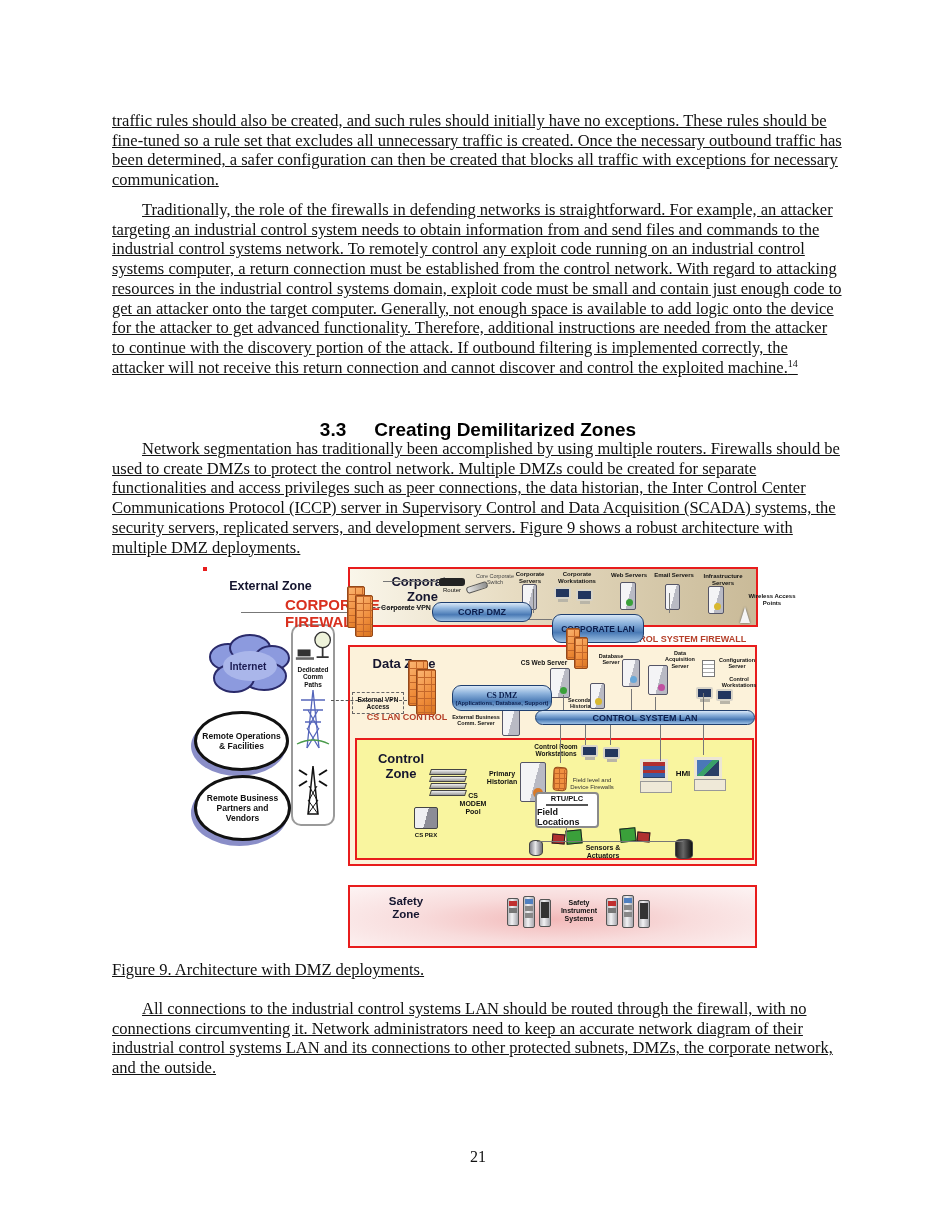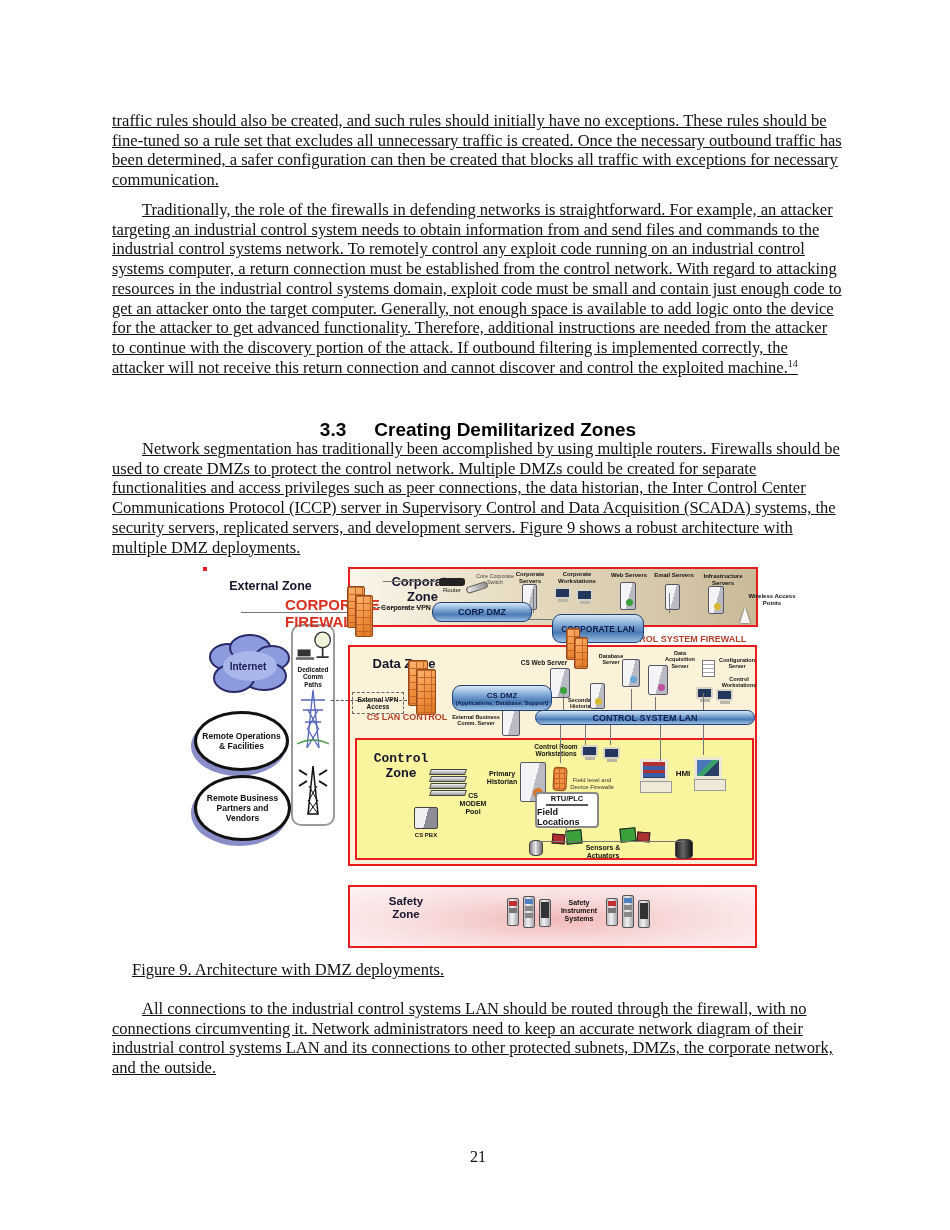--- a/index.html
+++ b/index.html
@@ -6,21 +6,21 @@
   body{width:950px;height:1230px;background:#fff;position:relative;
        font-family:"Liberation Serif",serif;color:#111;}
   .txt{position:absolute;left:112px;width:732px;font-size:16.5px;line-height:19.7px;margin:0;text-align:left;text-decoration:underline;}
   .indent{text-indent:30px;}
   sup{font-size:10px;vertical-align:super;line-height:0;}
   #p1{top:111px;}
   #p2{top:200px;}
   #heading{position:absolute;left:112px;top:403px;width:732px;display:flex;justify-content:center;gap:28px;
            font-family:"Liberation Sans",sans-serif;font-weight:bold;font-size:19px;color:#000;}
   #p3{top:439px;}
-  #caption{top:960px;margin-left:20px;}
+  #caption{top:960px;}
   #p4{top:999px;}
   #pageno{position:absolute;left:112px;top:1148px;width:732px;text-align:center;font-size:16px;}
 
   
   #figure{position:absolute;left:203px;top:567px;width:557px;height:385px;
           font-family:"Liberation Sans",sans-serif;color:#111;}
   #figure *{box-sizing:border-box;}
   .abs{position:absolute;}
   .zone{position:absolute;border:2px solid #e81c1c;}
   .ztitle{font-weight:bold;color:#15152e;text-align:center;line-height:1.12;}
@@ -240,21 +240,21 @@
     <div class="ztitle abs" style="left:14px;top:10px;width:80px;font-size:13px;">Data Zone</div>
     <div class="abs" style="left:2px;top:45px;width:52px;height:22px;border:1px dashed #666;display:flex;align-items:center;justify-content:center;">
       <span class="lbl" style="position:static;font-size:6.5px;">External VPN Access</span>
     </div>
     <div class="fw" style="left:66px;top:22px;">
       <span class="fwp back" style="width:20px;height:46px;"></span>
       <span class="fwp front" style="width:20px;height:46px;"></span>
     </div>
     <div class="fwlbl" style="left:12px;top:66px;width:90px;font-size:9px;">CS LAN CONTROL</div>
     <div class="pill" style="left:102px;top:38px;width:100px;height:26px;">
-      <span style="font-size:8px;">CS DMZ</span>
+      <span style="font-size:8px;font-family:Liberation Serif, serif;">CS DMZ</span>
       <span style="font-size:5.8px;">(Applications, Database, Support)</span>
     </div>
     <div class="lbl" style="left:168px;top:12px;width:52px;font-size:6.5px;">CS Web Server</div>
     <div class="srv" style="left:200px;top:21px;width:20px;height:30px;">
         <span class="dot" style="background:#3aa03a;"></span>
       </div>
     <div class="lbl" style="left:214px;top:50px;width:36px;font-size:5.5px;">Secondary Historian</div>
     <div class="srv" style="left:240px;top:36px;width:15px;height:26px;">
         <span class="dot" style="background:#d8b830;"></span>
       </div>
@@ -277,21 +277,21 @@
         <div class="scr"></div>
         <div class="std"></div>
       </div>
     <div class="lbl" style="left:102px;top:67px;width:48px;font-size:5.5px;">External Business Comm. Server</div>
     <div class="srv" style="left:152px;top:55px;width:18px;height:34px;"></div>
     <div class="pill" style="left:185px;top:63px;width:220px;height:15px;">
       <span style="font-size:9px;">CONTROL SYSTEM LAN</span>
     </div>
 
     <div id="ctrl-zone" class="zone" style="left:5px;top:91px;">
-      <div class="ztitle abs" style="left:12px;top:12px;width:64px;font-size:13px;font-family:Liberation Mono, monospace;">Control Zone</div>
+      <div class="ztitle abs" style="left:12px;top:12px;width:64px;font-size:13px;">Control Zone</div>
       <div class="modemstk" style="left:73px;top:29px;">
         <i></i>
           <i></i>
           <i></i>
           <i></i>
       </div>
       <div class="lbl" style="left:100px;top:52px;width:32px;font-size:7px;">CS MODEM Pool</div>
       <div class="pbx" style="left:57px;top:67px;"></div>
       <div class="lbl" style="left:54px;top:92px;width:30px;font-size:6px;">CS PBX</div>
       <div class="lbl" style="left:128px;top:30px;width:34px;font-size:7px;">Primary Historian</div>

